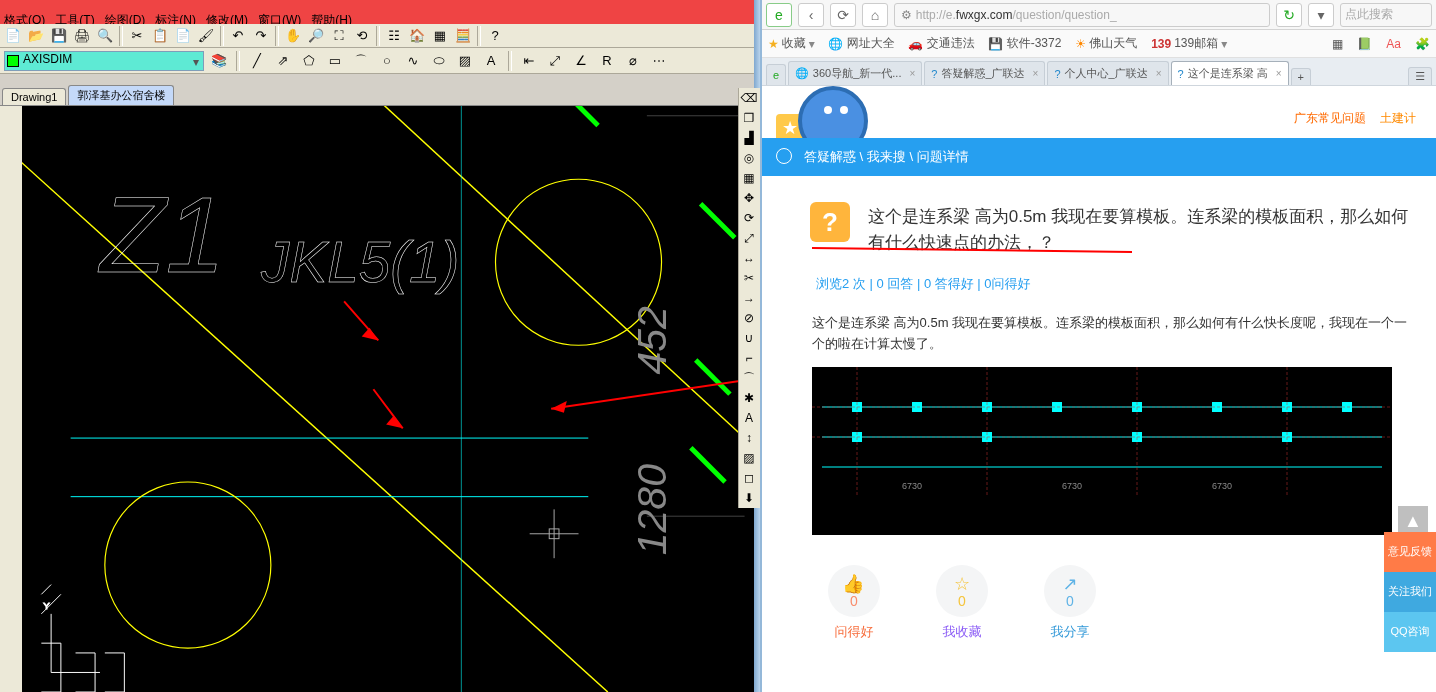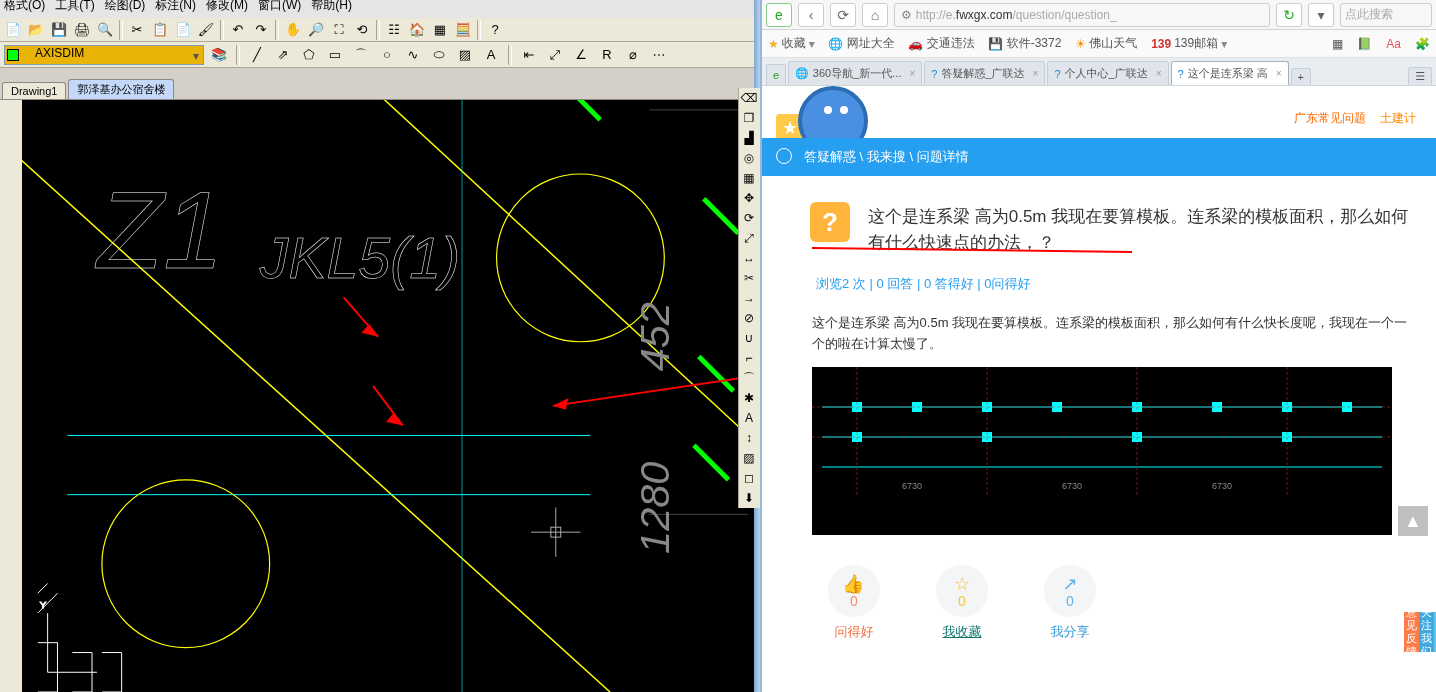--- a/index.html
+++ b/index.html
@@ -1,25 +1,25 @@
 <!DOCTYPE html>
 <html><head>
 <meta charset="utf-8">
 <style>
 * { margin: 0; padding: 0; box-sizing: border-box; }
 body { font-family: "Microsoft YaHei", SimSun, Arial, sans-serif; font-size: 12px; overflow: hidden; width: 1436px; height: 692px; display: flex; }
 
 .cad-pane { width: 760px; height: 692px; background: #d4d0c8; display: flex; flex-direction: column; position: relative; }
-.menu-bar { height: 18px; background: #e5e5e5; display: flex; align-items: flex-end; padding: 4px 4px; font-size: 12px; }
+.menu-bar { height: 18px; background: #ef4444; display: flex; align-items: flex-start; padding: 12px 4px; font-size: 12px; }
 .menu-bar span { margin-right: 10px; }
 .toolbar-row { height: 24px; background: #ece9d8; border-bottom: 1px solid #aca899; display: flex; align-items: center; padding: 0 2px; gap: 1px; }
 .tb-btn { width: 22px; height: 22px; border: 1px solid #ece9d8; display: flex; align-items: center; justify-content: center; font-size: 13px; cursor: pointer; }
 .tb-sep { width: 4px; height: 20px; border-left: 1px solid #aca899; border-right: 1px solid #fff; margin: 0 2px; }
 .layer-row { height: 26px; background: #ece9d8; border-bottom: 1px solid #aca899; display: flex; align-items: center; padding: 0 4px; gap: 4px; }
-.layer-select { width: 200px; height: 20px; border: 1px solid #7f9db9; background: #eab308; font-size: 12px; padding-left: 30px; position: relative; }
+.layer-select { width: 200px; height: 20px; border: 1px solid #7f9db9; background: #5eead4; font-size: 12px; padding-left: 18px; position: relative; }
 .layer-swatch { position: absolute; left: 2px; top: 3px; width: 12px; height: 12px; background: #0f0; border: 1px solid #000; }
 .doc-tabs { height: 32px; background: #d4d0c8; border-bottom: 1px solid #888; display: flex; align-items: flex-end; padding-left: 2px; }
 .doc-tab { padding: 2px 8px; background: #ece9d8; border: 1px solid #888; border-bottom: none; margin-right: 2px; font-size: 11px; border-radius: 3px 3px 0 0; }
 .doc-tab.active { background: #c4d9f9; }
 .cad-canvas { flex: 1; background: #000; position: relative; overflow: hidden; border-left: 22px solid #ece9d8; }
 .right-vtool { position: absolute; top: 88px; right: 0; width: 22px; background: #ece9d8; border-left: 1px solid #aca899; display: flex; flex-direction: column; z-index: 5; }
 .right-vtool .tb-btn { width: 20px; height: 20px; font-size: 12px; }
 
 .cad-svg { position: absolute; top: 0; left: 0; width: 100%; height: 100%; }
 
@@ -55,24 +55,24 @@
 .cad-thumb { margin-top: 12px; width: 580px; height: 168px; background: #000; position: relative; }
 .actions-row { margin-top: 30px; display: flex; gap: 56px; padding-left: 16px; }
 .action-item { display: flex; flex-direction: column; align-items: center; gap: 6px; font-size: 13px; }
 .action-circle { width: 52px; height: 52px; border-radius: 50%; background: #f4f5f6; display: flex; flex-direction: column; align-items: center; justify-content: center; color: #aaa; }
 .action-circle .ico { font-size: 18px; }
 .action-circle .cnt { font-size: 14px; margin-top: -2px; }
 .a1 .action-circle { color: #f98c6b; }
 .a2 .action-circle { color: #f5c43a; }
 .a3 .action-circle { color: #5fb3e6; }
 .a1 .lbl { color: #f76d3c; }
-.a2 .lbl { color: #0f766e; text-decoration: underline; }
+.a2 .lbl { color: #8b5cf6; }
 .a3 .lbl { color: #3399d8; }
 .scroll-top { position: absolute; right: 8px; top: 420px; width: 30px; height: 30px; background: #bfbfbf; color: #fff; display: flex; align-items: center; justify-content: center; font-size: 18px; }
-.side-float { position: absolute; right: 0; bottom: 40px; width: 32px; display: flex; }
+.side-float { position: absolute; right: 0; bottom: 40px; width: 52px; display: flex; flex-direction: column; }
 .side-float .sf { height: 40px; color: #fff; font-size: 11px; display: flex; align-items: center; justify-content: center; text-align: center; line-height: 1.2; padding: 2px; }
 .sf1 { background: #ff7b47; }
 .sf2 { background: #3fa9e0; }
 .sf3 { background: #5cc6f0; }
 
 .divider { width: 6px; background: linear-gradient(90deg,#7fa8cf,#bad4ec); cursor: ew-resize; height: 692px; position: absolute; left: 754px; top:0; }
 </style>
 </head>
 <body>
 

